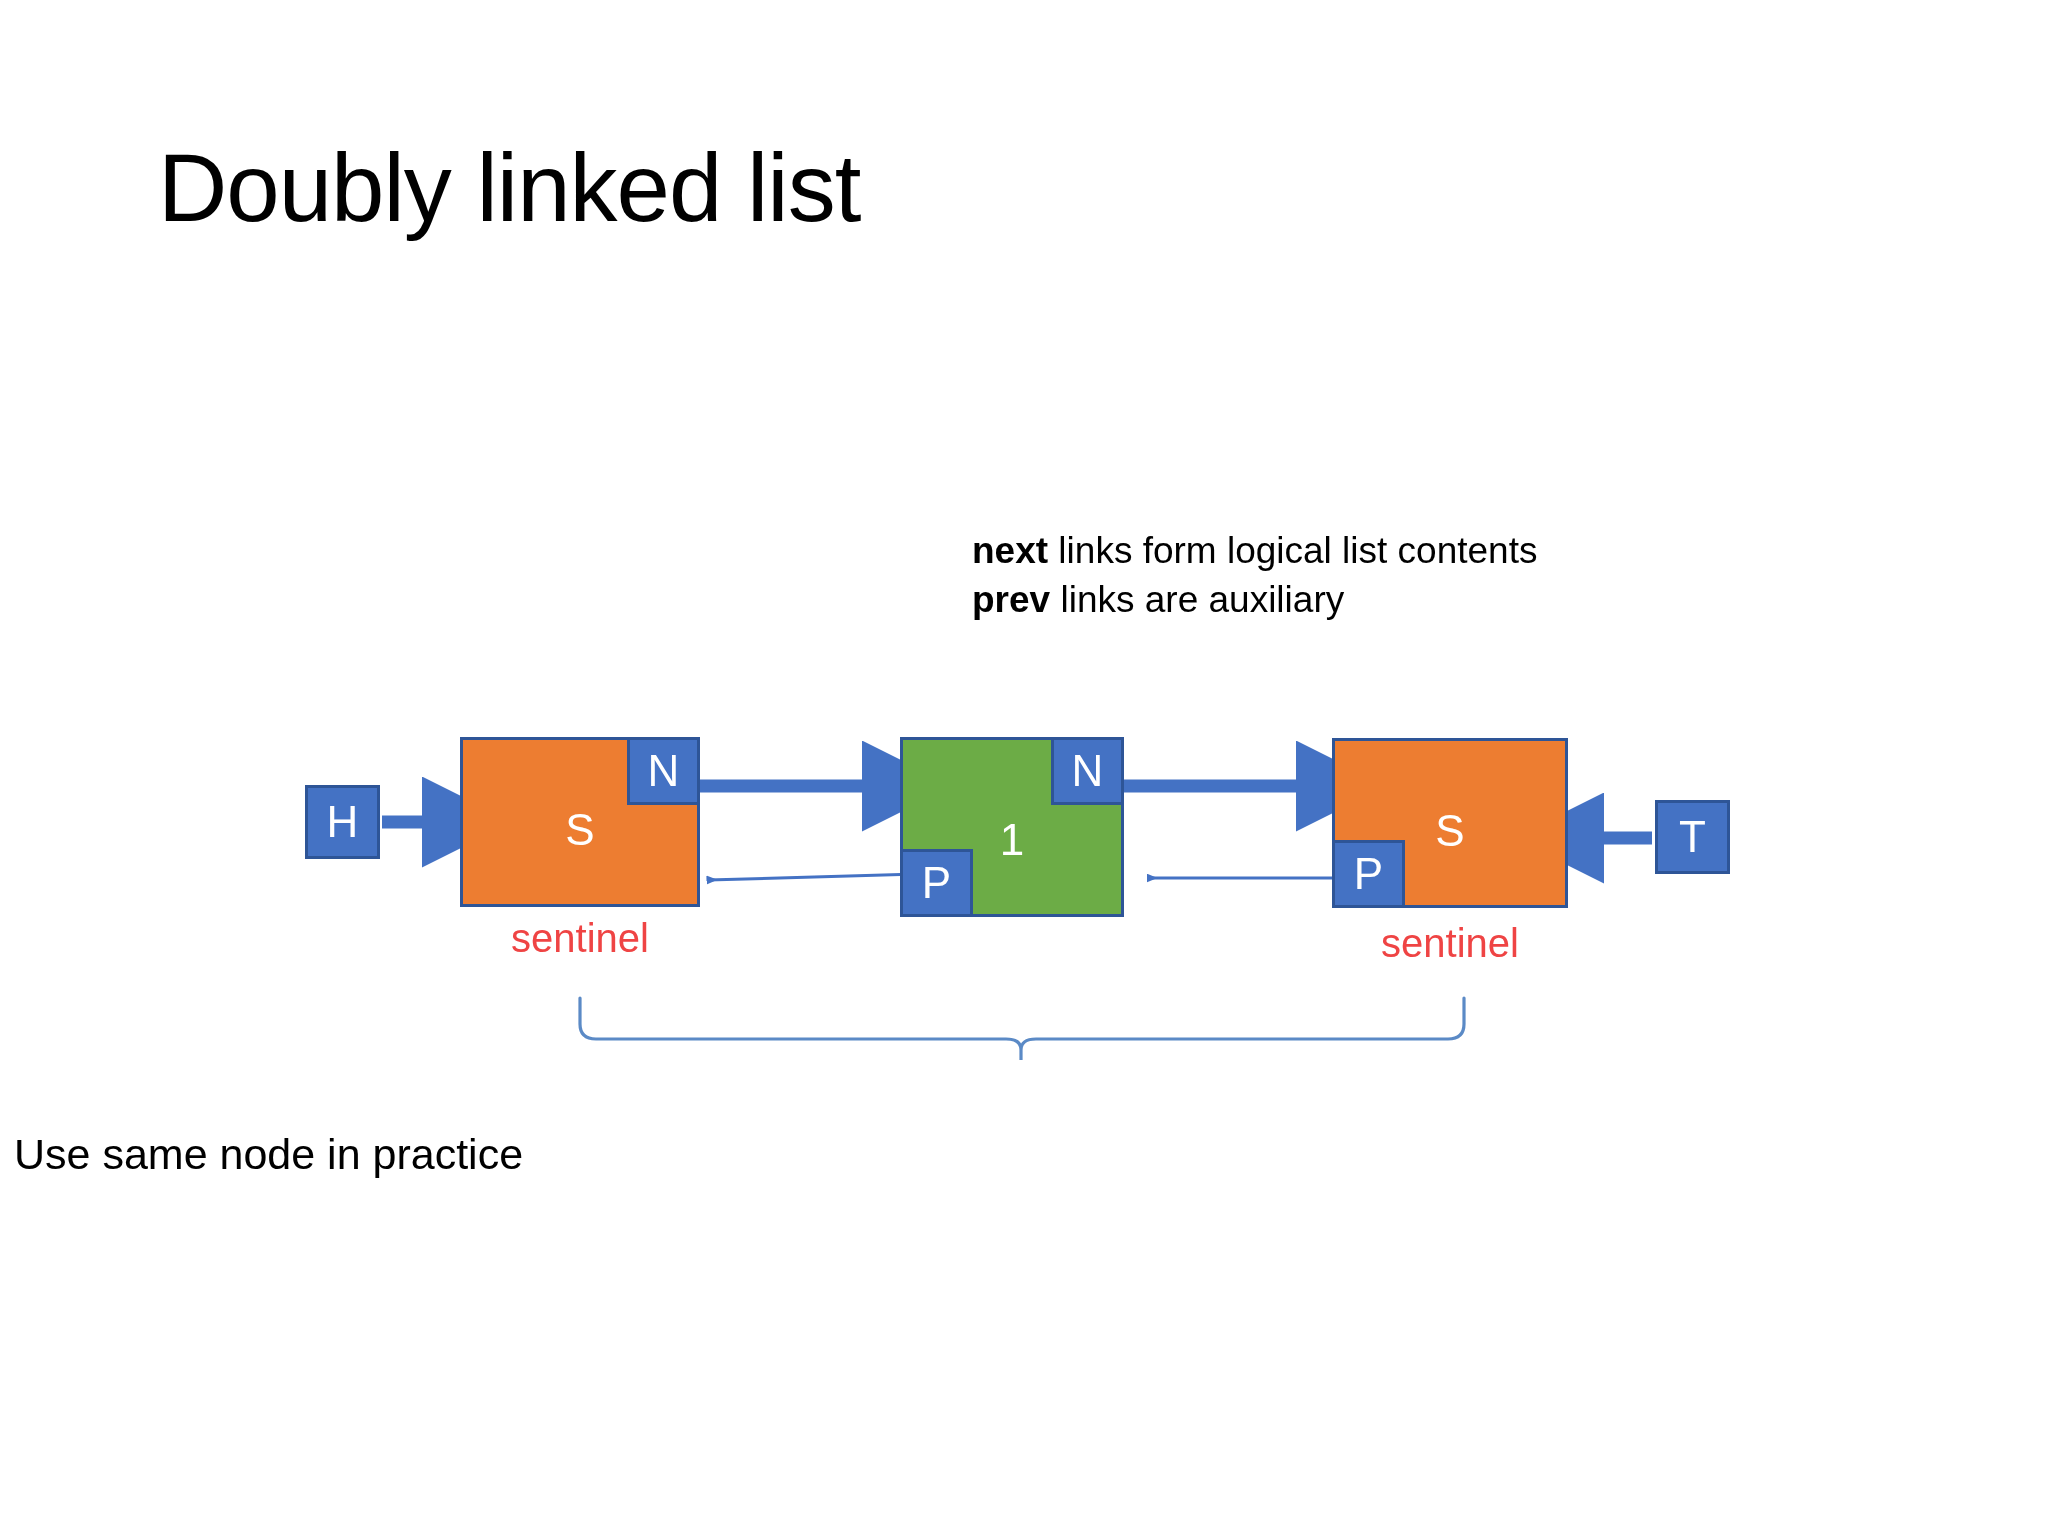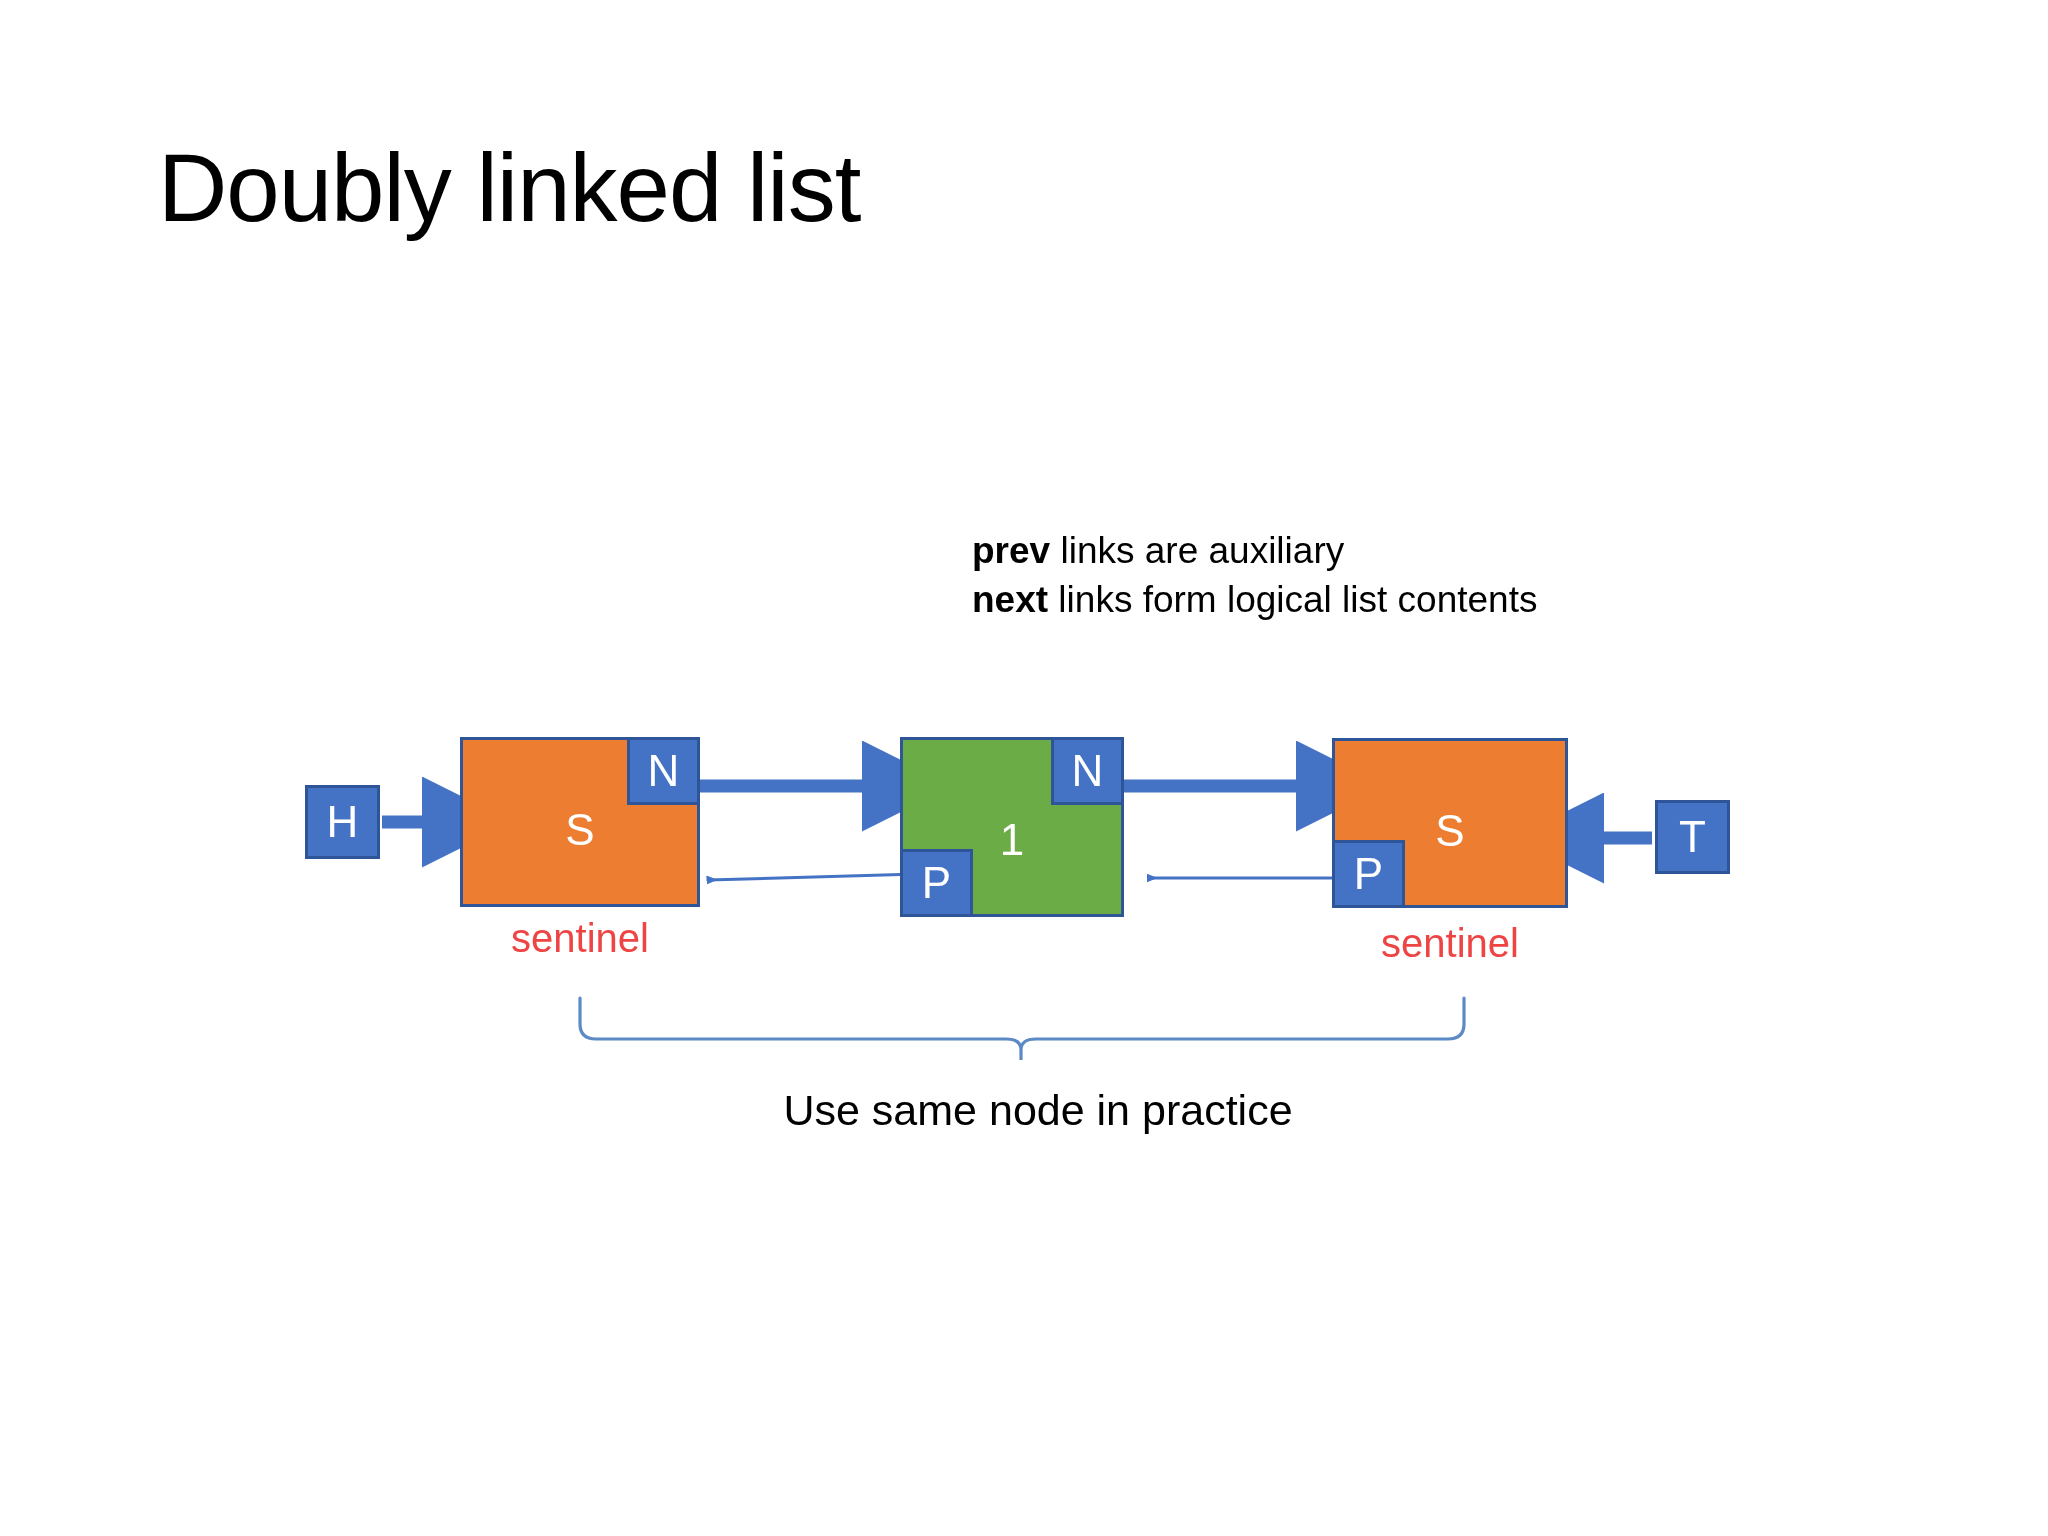--- a/index.html
+++ b/index.html
@@ -113,39 +113,39 @@
     font-size: 40px;
     color: #ef4444;
     white-space: nowrap;
     text-align: center;
   }
 
   
   #brace-caption {
     position: absolute;
     left: 0;
-    top: 1086px;
-    width: 2048px;
-    text-align: center;
+    top: 1130px;
+    width: 2048px;
+    text-align: left;
     font-size: 43px;
     color: #000000;
   }
   #brace-caption span { display: inline-block; transform: translateX(14px); }
 </style>
 </head>
 <body>
 
 <div id="slide-title">Doubly linked list</div>
 
 <div id="annotation">
   <div>
+    <span class="kw">next</span><span> links form logical list contents</span>
+  </div>
+  <div>
     <span class="kw">prev</span><span> links are auxiliary</span>
-  </div>
-  <div>
-    <span class="kw">next</span><span> links form logical list contents</span>
   </div>
 </div>
 
 <div id="diagram">
 
   <svg id="wires" viewBox="0 0 2048 1536">
     <defs>
       <marker id="thickHead" markerWidth="7" markerHeight="7" refX="2.0" refY="3.5" orient="auto" markerUnits="strokeWidth">
         <path d="M0,0 L7,3.5 L0,7 Z" fill="#4472C4"></path>
       </marker>

